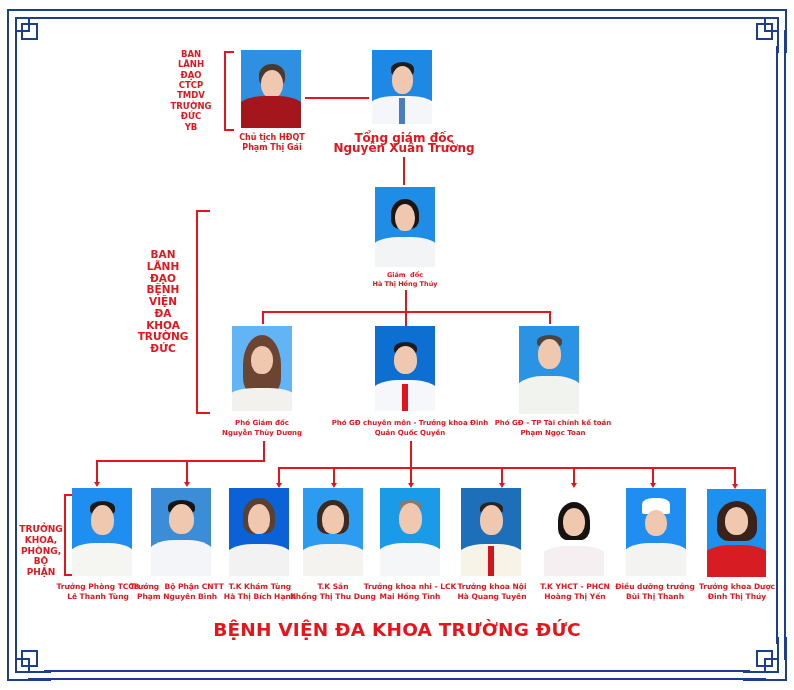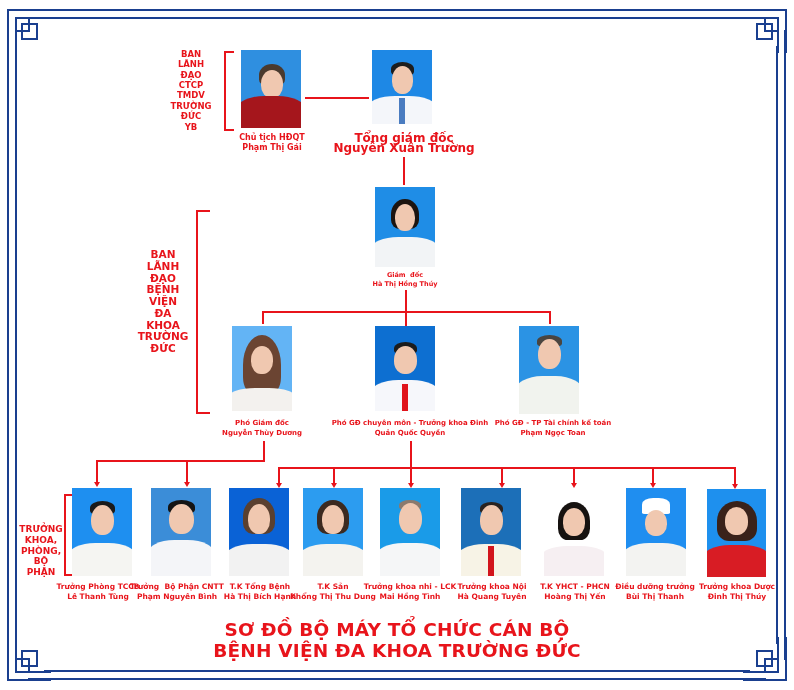--- a/index.html
+++ b/index.html
@@ -247,21 +247,21 @@
   </div>
 
   <div>
     <div class="photo" style="left:229px;top:488px;width:60px;height:88px;">
       <div class="bg" style="background:#0a62d6;"></div>
       <div class="hair" style="left:14px;top:10px;width:32px;height:36px;background:#5a4030;"></div>
       <div class="head" style="left:19px;top:16px;width:22px;height:30px;"></div>
       <div class="body" style="top:56px;left:-4px;right:-4px;background:#f2f2f2;"></div>
     </div>
     <div class="caption" style="left:260px;top:582px;">
-      <div>T.K Tổng Bệnh</div>
+      <div>T.K Khám Tùng</div>
       <div>Hà Thị Bích Hạnh</div>
     </div>
   </div>
 
   <div>
     <div class="photo" style="left:303px;top:488px;width:60px;height:88px;">
       <div class="bg" style="background:#2c9cf0;"></div>
       <div class="hair" style="left:14px;top:12px;width:32px;height:34px;background:#3c2a20;"></div>
       <div class="head" style="left:19px;top:17px;width:22px;height:29px;"></div>
       <div class="body" style="top:56px;left:-4px;right:-4px;background:#f4f3ef;"></div>
@@ -333,15 +333,14 @@
       <div class="body" style="top:56px;left:-4px;right:-4px;background:#d81c24;"></div>
     </div>
     <div class="caption" style="left:737px;top:582px;">
       <div>Trưởng khoa Dược</div>
       <div>Đinh Thị Thúy</div>
     </div>
   </div>
 </div>
 
 <div class="title" style="top:619px;">
-  <div>SƠ ĐỒ BỘ MÁY TỔ CHỨC CÁN BỘ</div>
   <div>BỆNH VIỆN ĐA KHOA TRƯỜNG ĐỨC</div>
 </div>
 
 </body></html>

